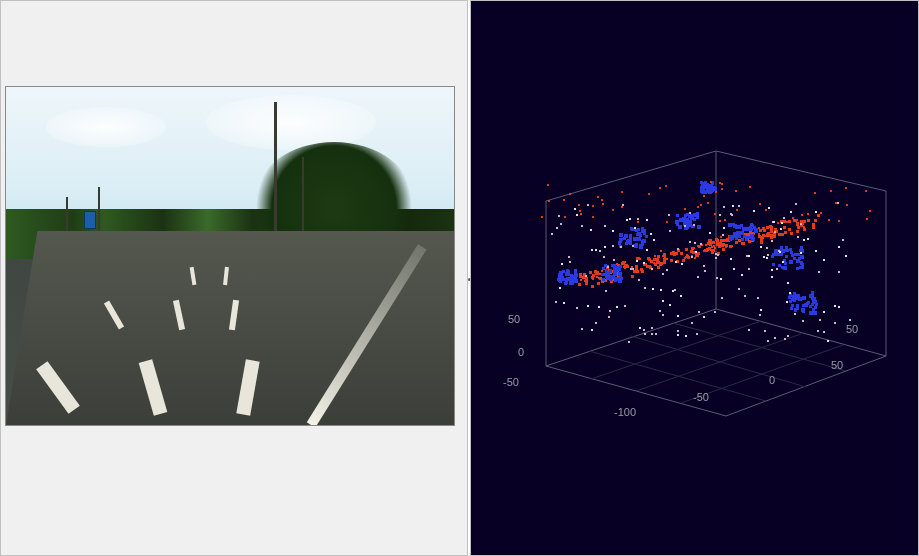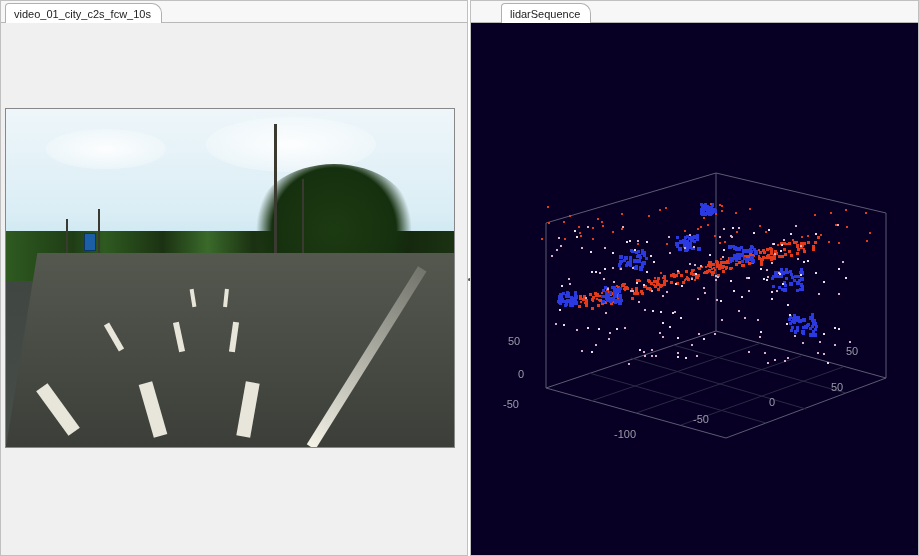--- a/index.html
+++ b/index.html
@@ -166,23 +166,20 @@
     position:absolute; left:468px; top:278px;
     width:3px;height:3px;background:#555;border-radius:50%;
   }
 </style>
 </head>
 <body>
 
 <div class="app">
 
   <div class="panel panel-left">
-    <div class="tabbar">
-      <div class="tab">video_01_city_c2s_fcw_10s</div>
-    </div>
     <div class="content-area">
       <div class="photo">
 
         <div class="sky-cloud" style="left:40px;top:20px;"></div>
         <div class="sky-cloud" style="left:200px;top:8px;width:170px;height:55px;"></div>
 
         <div class="treeband"></div>
         <div class="big-tree"></div>
 
         <div class="pole" style="left:268px;top:15px;height:150px;"></div>
@@ -209,23 +206,20 @@
           <div class="lane lane-dash-l1"></div>
           <div class="lane lane-dash-l2"></div>
         </div>
       </div>
     </div>
   </div>
 
   <div class="divider-dot"></div>
 
   <div class="panel panel-right">
-    <div class="tabbar tabbar-right">
-      <div class="tab">lidarSequence</div>
-    </div>
     <div class="content-area">
       <div class="lidar">
         <div class="lidar-inner">
 
           <svg width="449" height="532" style="position:absolute;left:0;top:0;">
 
             <polyline class="axline" points="75,365 255,415 415,355 245,308 75,365"></polyline>
 
             <line class="axline" x1="75" y1="365" x2="75" y2="200"></line>
             <line class="axline" x1="415" y1="355" x2="415" y2="190"></line>

